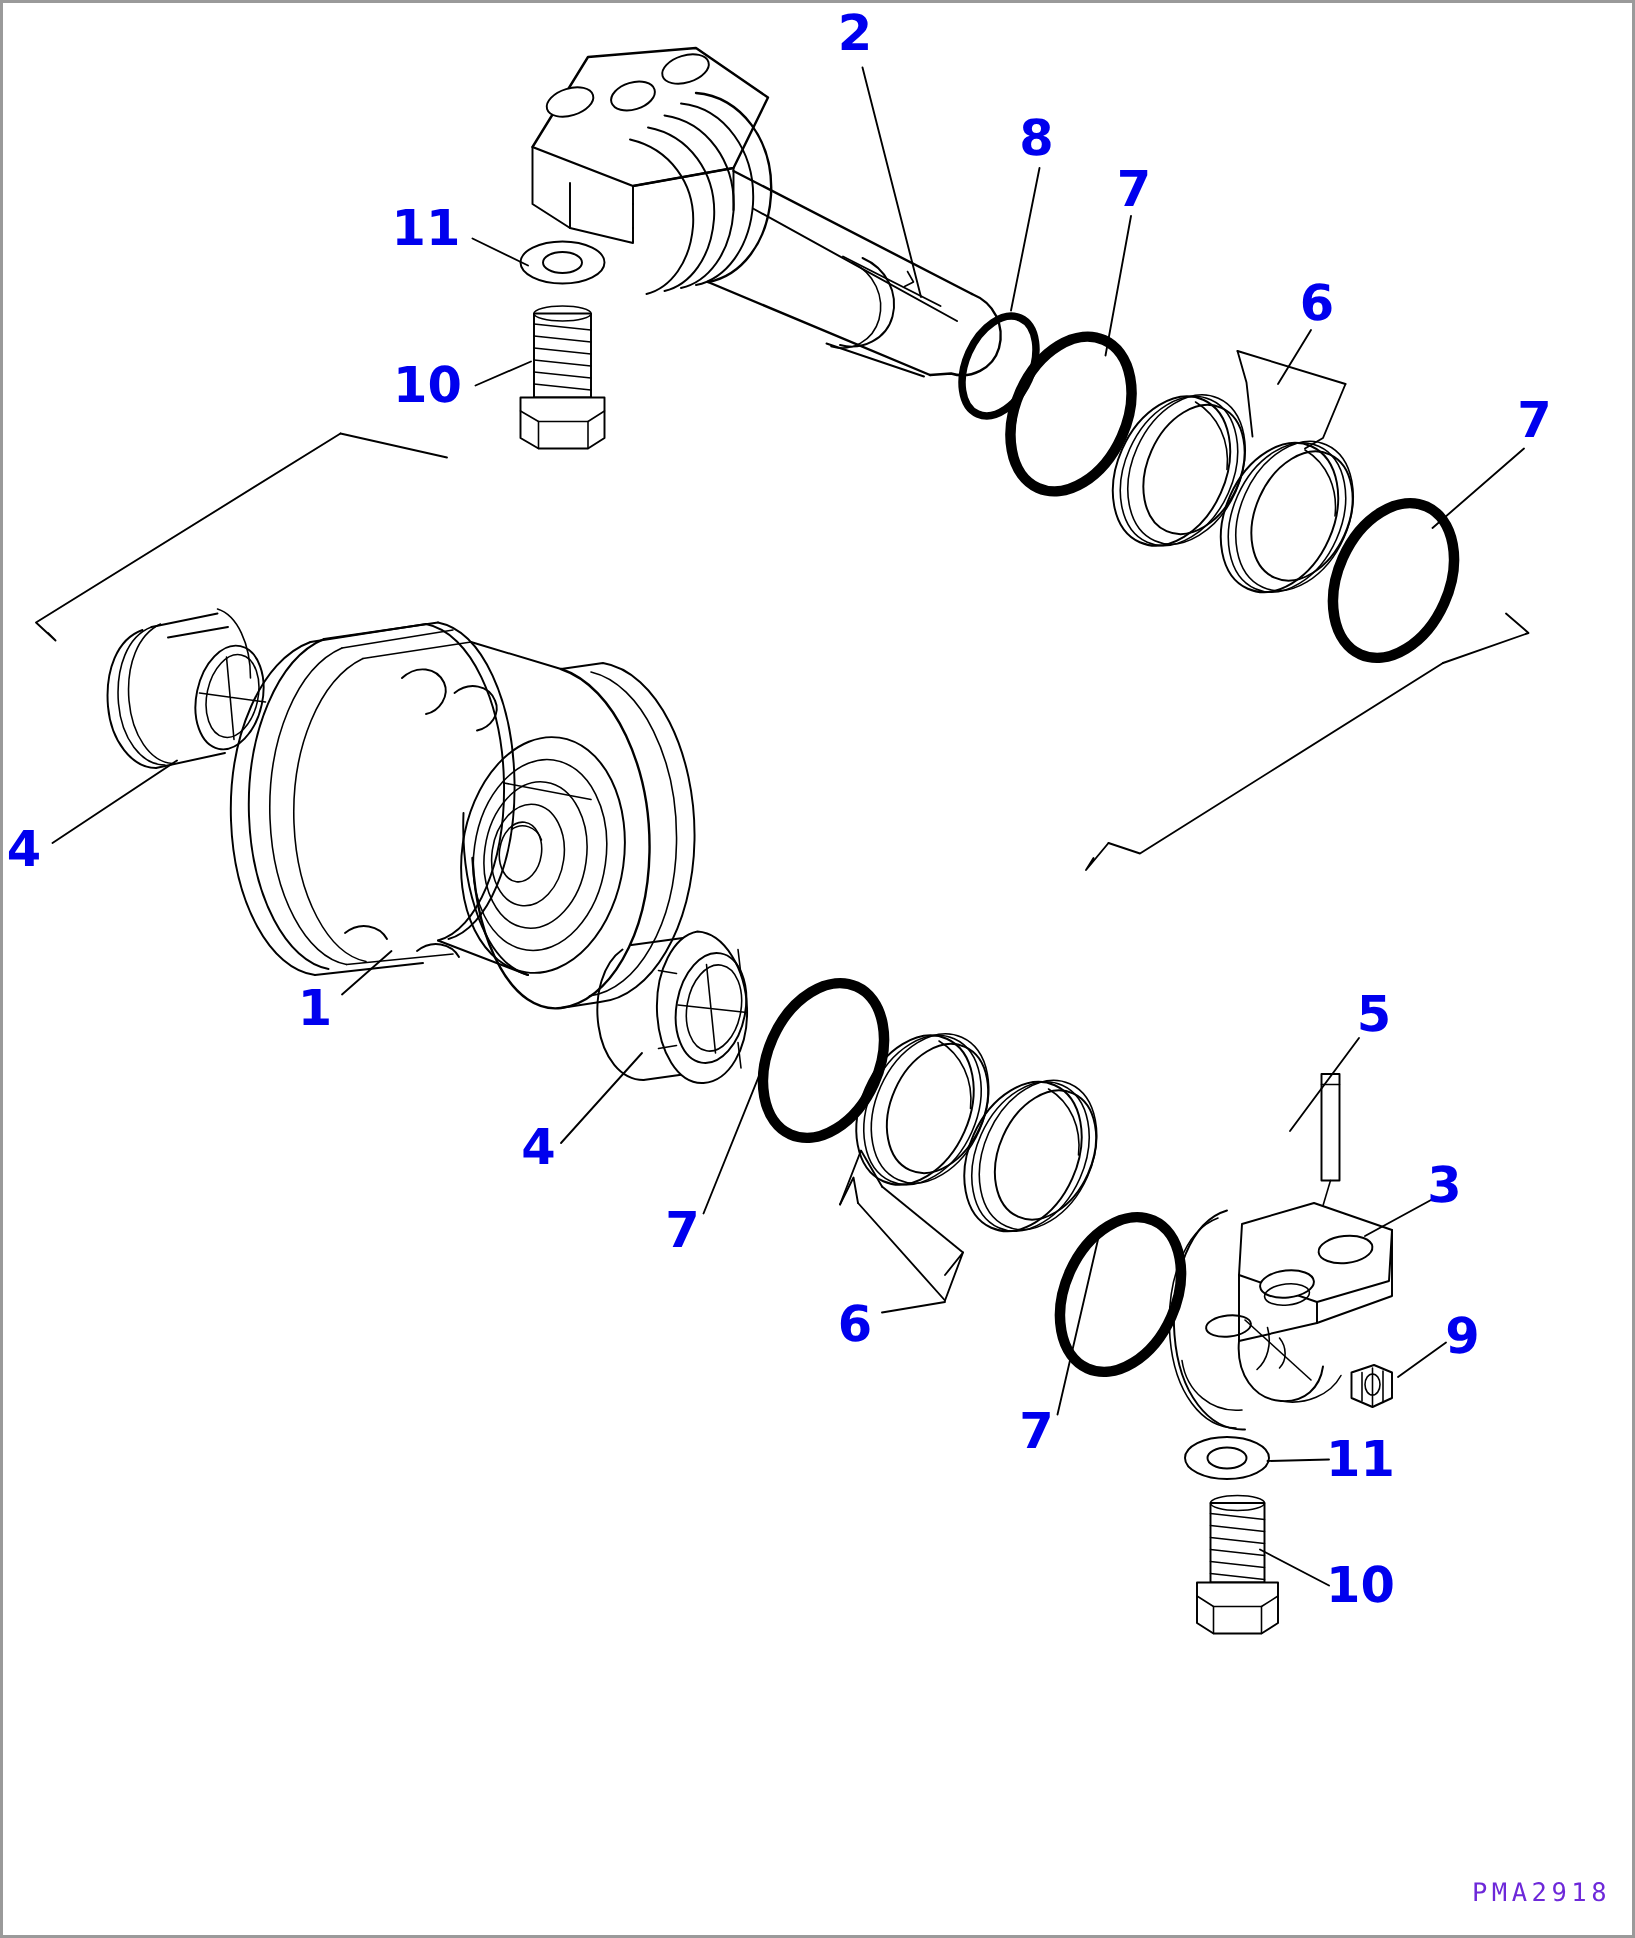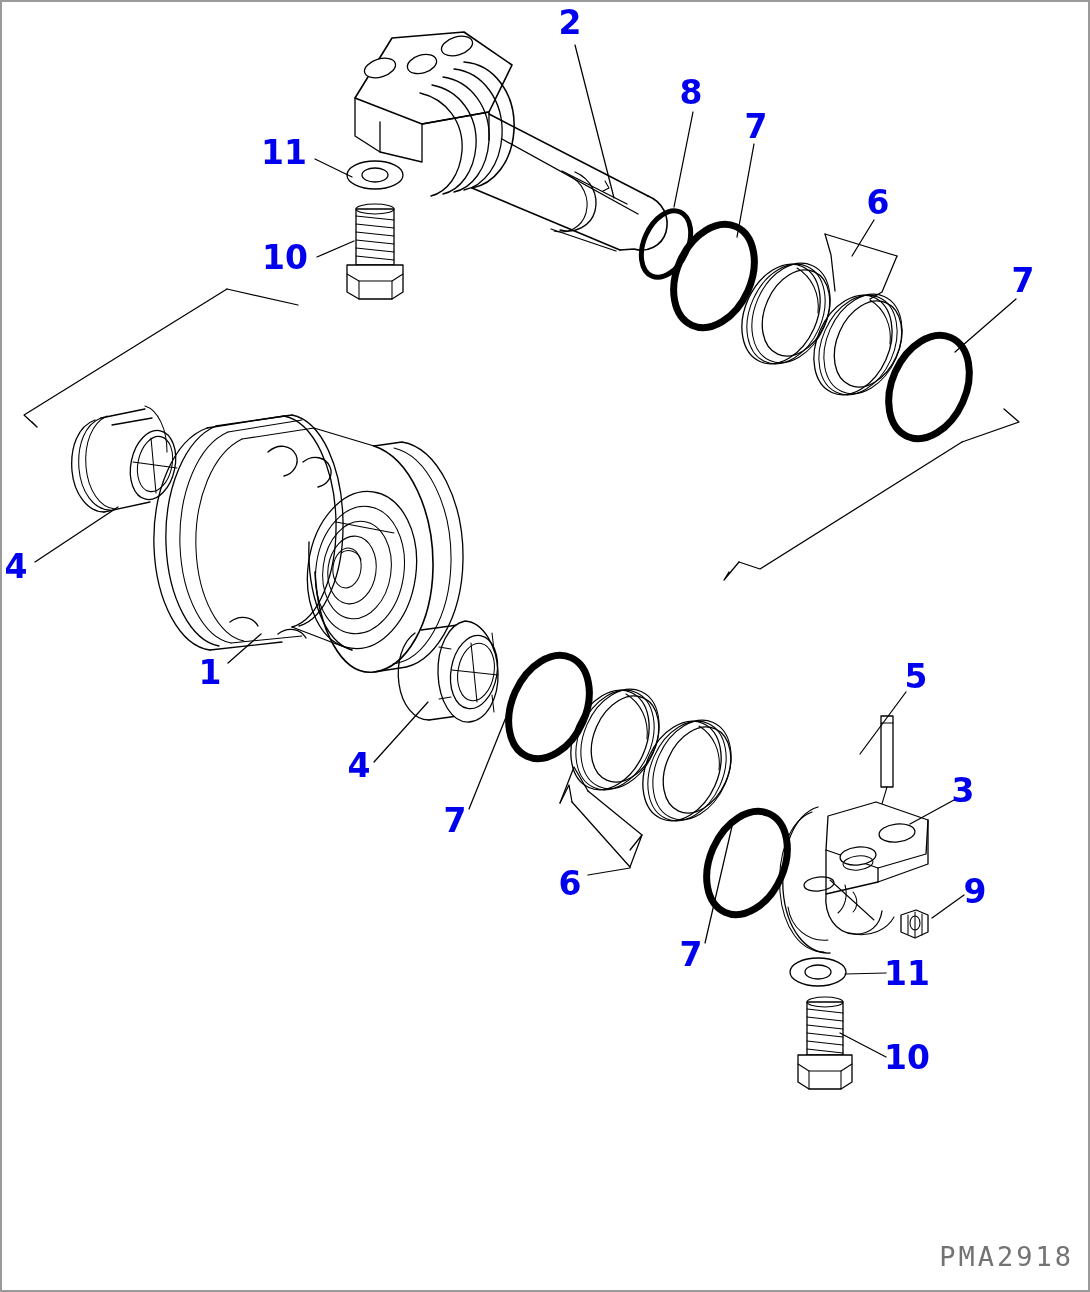--- a/index.html
+++ b/index.html
@@ -30,21 +30,21 @@
   .callout{
     font-family:"DejaVu Sans", sans-serif;
     font-weight:bold;
     font-size:33px;
     fill:#0000ee;
     dominant-baseline:middle;
   }
   .partno{
     position:absolute;right:14px;bottom:18px;
     font-family:"DejaVu Sans Mono", monospace;
-    font-size:27px;letter-spacing:3px;color:#737373;
+    font-size:17px;letter-spacing:3px;color:#6d28d9;
     white-space:nowrap;
     margin-top:32px;
   }
 </style>
 </head>
 <body>
 
 <div id="sheet">
 
   <svg id="dwg" viewBox="0 0 1090 1292">

